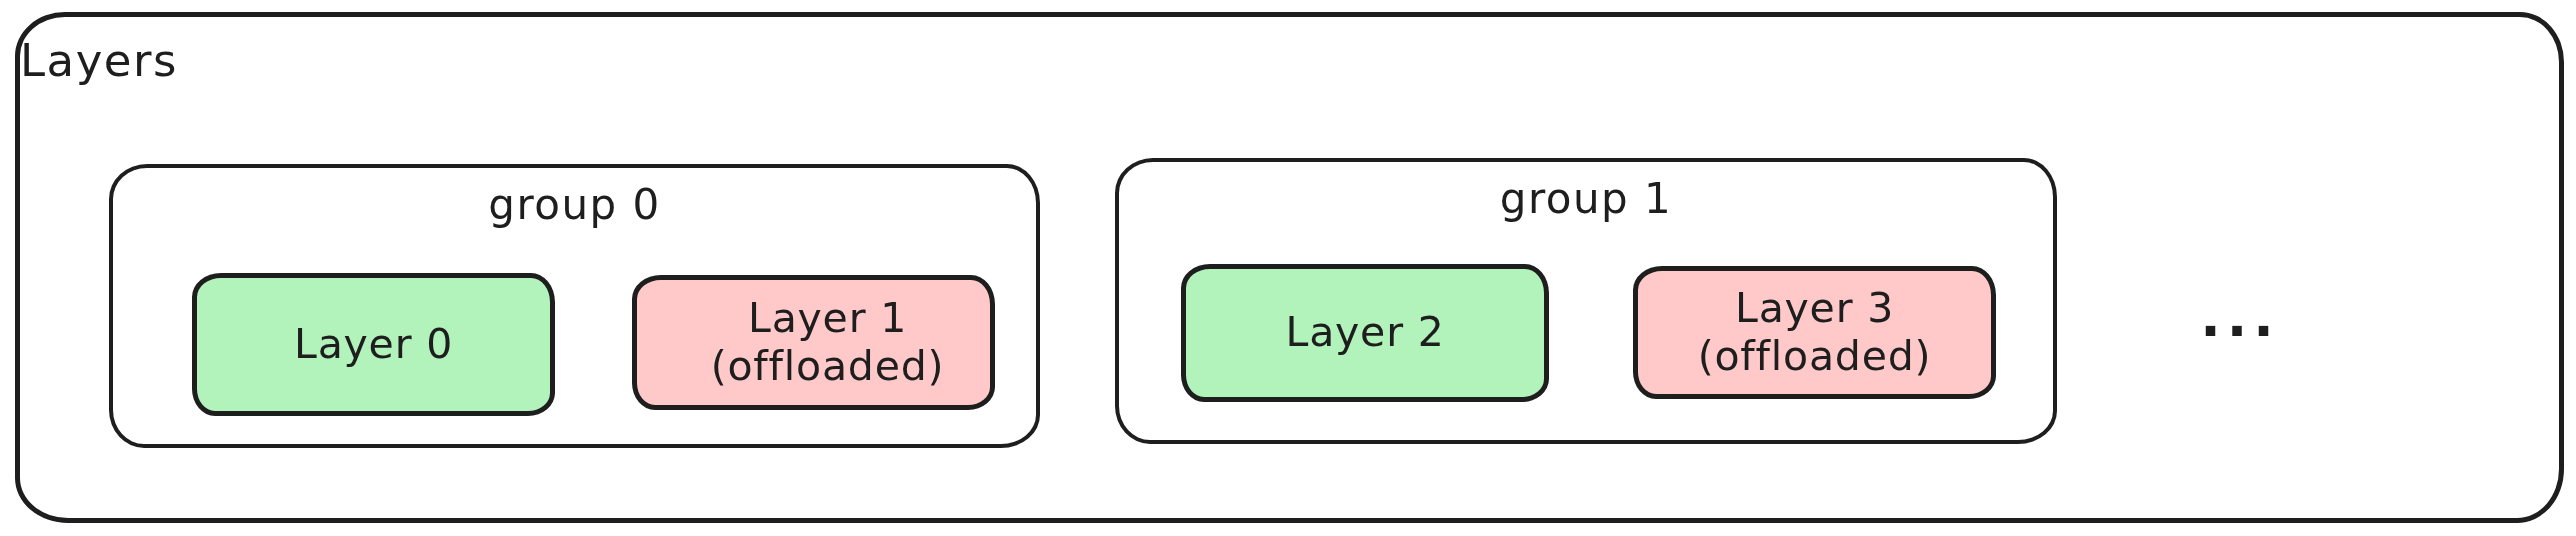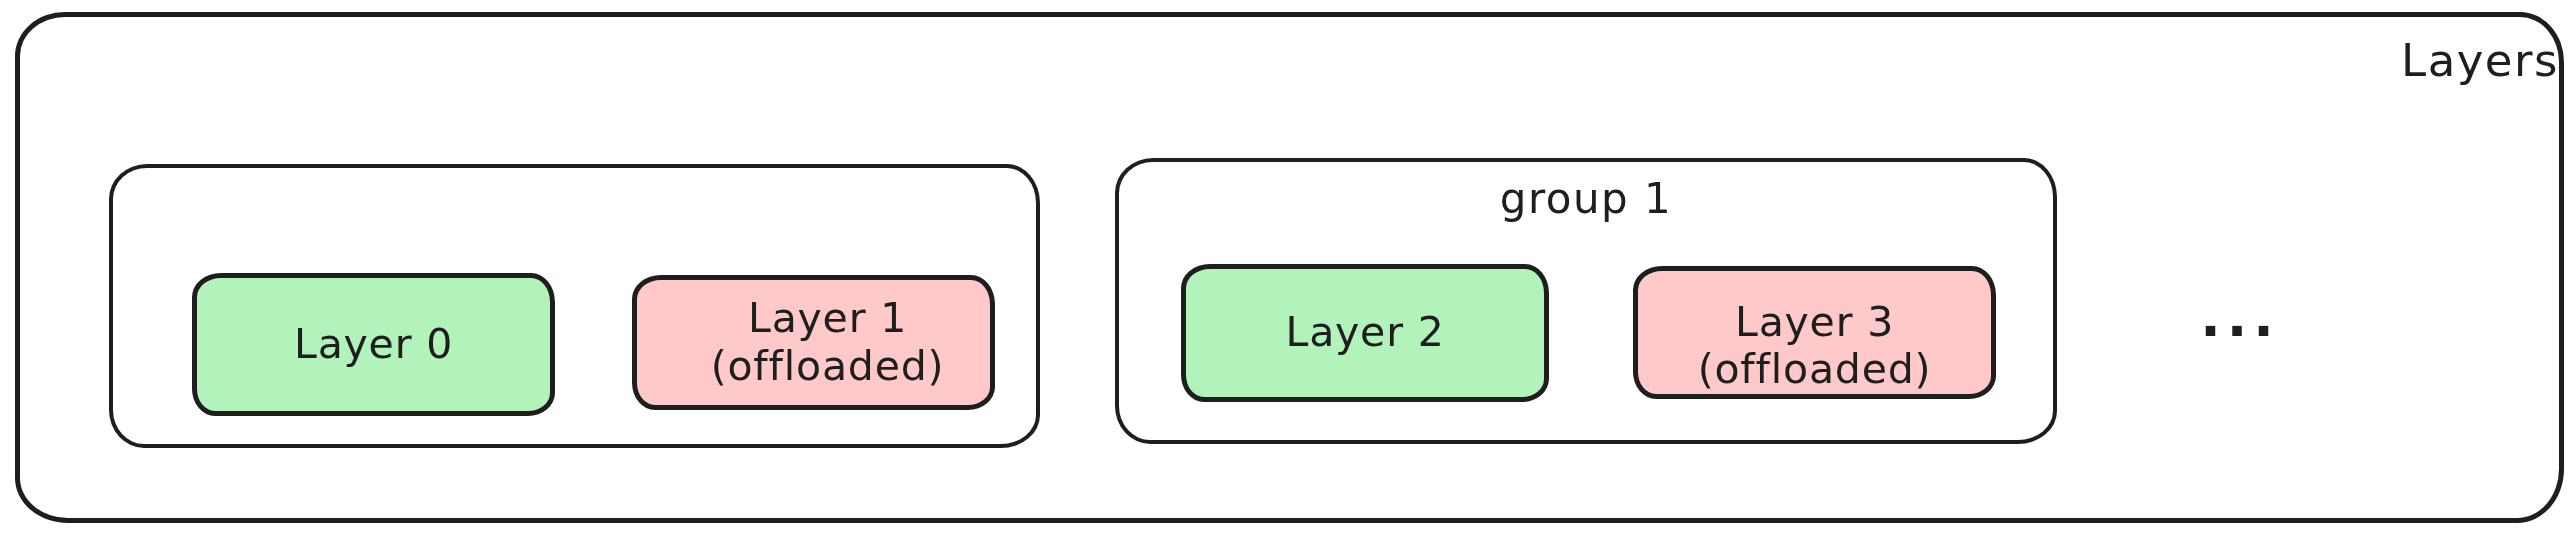--- a/index.html
+++ b/index.html
@@ -26,21 +26,21 @@
     box-sizing: border-box;
     border: 5.3px solid #1e1e1e;
     border-radius: 50px 44px 47px 53px / 44px 50px 54px 45px;
     background: #ffffff;
   }
   .outer-title {
     position: absolute;
     left: 0;
     right: 0;
     top: 16.6px;
-    text-align: right;
+    text-align: left;
     font-size: 45px;
     line-height: 1.2;
     letter-spacing: 1.5px;
     font-weight: normal;
   }
   
   .group-box {
     position: absolute;
     box-sizing: border-box;
     border: 4.5px solid #1e1e1e;
@@ -94,41 +94,42 @@
 </style>
 </head>
 <body>
 
 <div class="canvas">
   <div class="outer-box" style="border-color: rgb(30, 30, 30); background-color: rgb(255, 255, 255);">
 
     <div class="outer-title">Layers</div>
 
     <div class="group-box group-0" style="border-color: rgb(30, 30, 30);">
+      <div class="group-label">group 0</div>
 
       <div class="layer-box layer-a" style="background-color: rgb(178, 242, 187); border-color: rgb(30, 30, 30);">
         <span class="layer-name">Layer 0</span>
         <span class="layer-sub"></span>
       </div>
 
       <div class="layer-box layer-b" style="background-color: rgb(255, 201, 201); border-color: rgb(30, 30, 30); padding-left: 28px;">
         <span class="layer-name">Layer 1</span>
         <span class="layer-sub">(offloaded)</span>
       </div>
     </div>
 
     <div class="group-box group-1" style="border-color: rgb(30, 30, 30);">
       <div class="group-label">group 1</div>
 
       <div class="layer-box layer-a" style="background-color: rgb(178, 242, 187); border-color: rgb(30, 30, 30);">
         <span class="layer-name">Layer 2</span>
         <span class="layer-sub"></span>
       </div>
 
-      <div class="layer-box layer-b" style="background-color: rgb(255, 201, 201); border-color: rgb(30, 30, 30); justify-content: flex-end;">
+      <div class="layer-box layer-b" style="background-color: rgb(255, 201, 201); border-color: rgb(30, 30, 30);">
         <span class="layer-name">Layer 3</span>
         <span class="layer-sub">(offloaded)</span>
       </div>
     </div>
 
     <div class="more-ellipsis">...</div>
   </div>
 </div>
 
 

